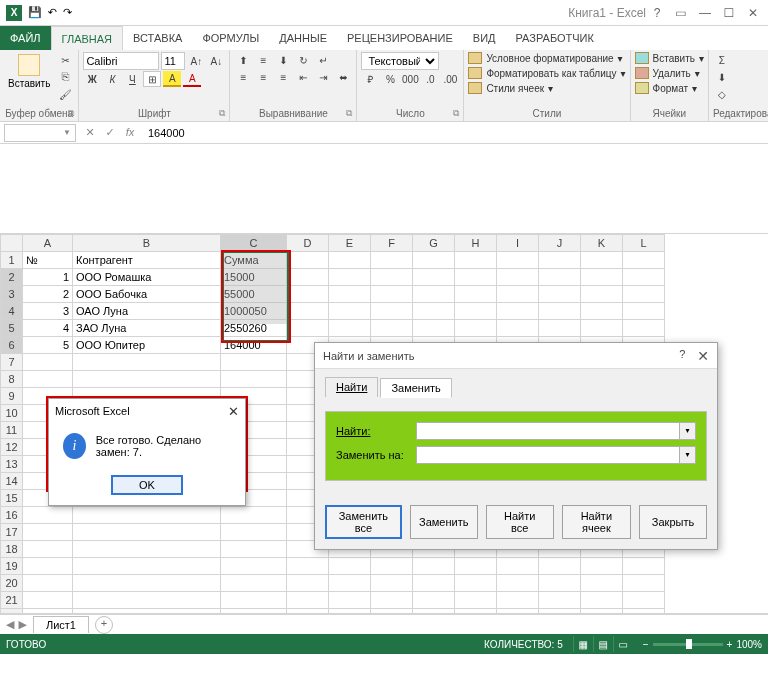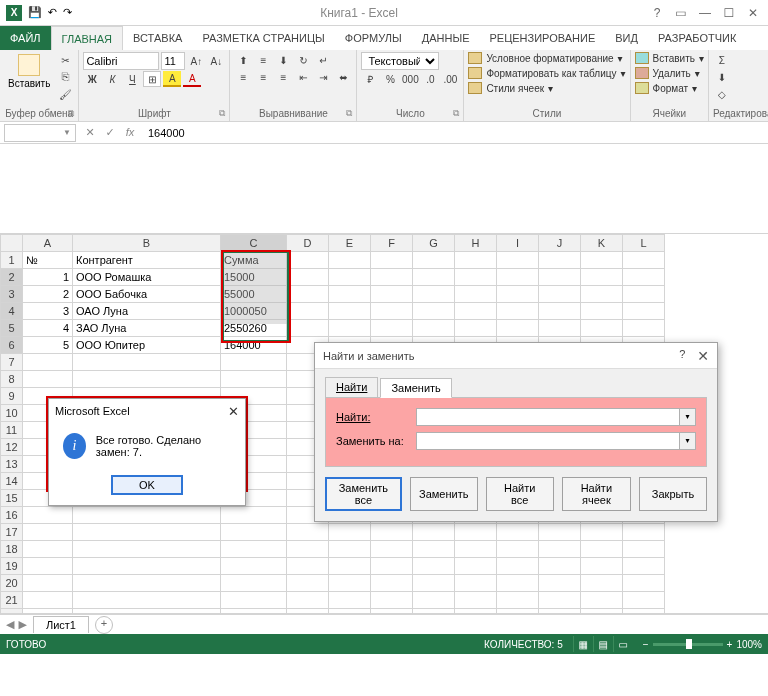--- a/index.html
+++ b/index.html
@@ -2,21 +2,21 @@
 <html><head>
 <meta charset="utf-8">
 <style>
 * { box-sizing: border-box; margin: 0; padding: 0; font-family: "Segoe UI", Tahoma, sans-serif; }
 body { width: 768px; height: 696px; background: #fff; overflow: hidden; font-size: 11px; position: relative; }
 
 
 .titlebar { height: 26px; background: #fff; display: flex; align-items: center; border-bottom: 1px solid #d4d4d4; }
 .titlebar .qat { display: flex; gap: 6px; padding-left: 6px; align-items: center; }
 .titlebar .qat .xl-icon { width: 16px; height: 16px; background: #217346; display: flex; align-items: center; justify-content: center; color: #fff; font-weight: bold; font-size: 10px; }
-.titlebar .title { flex: 1; text-align: center; color: #888; font-size: 12px; }
+.titlebar .title { flex: 1; text-align: right; color: #888; font-size: 12px; }
 .titlebar .winbtns { display: flex; gap: 2px; padding-right: 4px; }
 .titlebar .winbtns span { width: 22px; height: 18px; display: flex; align-items: center; justify-content: center; color: #666; font-size: 12px; }
 
 
 .ribbon-tabs { height: 24px; background: #fff; display: flex; align-items: stretch; }
 .ribbon-tabs .tab { padding: 0 10px; display: flex; align-items: center; font-size: 11px; color: #444; text-transform: uppercase; cursor: pointer; }
 .ribbon-tabs .tab.file { background: #217346; color: #fff; }
 .ribbon-tabs .tab.active { background: #f1f1f1; color: #217346; border: 1px solid #d4d4d4; border-bottom: none; }
 
 
@@ -70,21 +70,21 @@
 .msgbox .mb-btns { text-align: center; padding: 6px 0 10px 0; }
 .msgbox .mb-btns button { width: 72px; height: 20px; font-size: 11px; border: 2px solid #2e75d6; background: #e8f0fc; }
 
 
 .dialog { position: absolute; background: #f0f0f0; border: 1px solid #a0a0a0; box-shadow: 2px 2px 8px rgba(0,0,0,0.3); }
 .dialog .dlg-title { height: 26px; display: flex; align-items: center; justify-content: space-between; padding: 0 8px; font-size: 11px; color: #444; background: #fff; border-bottom: 1px solid #ddd; }
 .dialog .dlg-close { font-size: 14px; color: #555; }
 .dialog .dlg-tabs { display: flex; margin: 8px 10px 0 10px; }
 .dialog .dlg-tab { padding: 3px 10px; font-size: 11px; border: 1px solid #c0c0c0; background: #f0f0f0; border-bottom: none; margin-right: 2px; }
 .dialog .dlg-tab.active { background: #fff; border-bottom: 1px solid #fff; position: relative; top: 1px; }
-.dialog .dlg-panel { border: 1px solid #c0c0c0; margin: 0 10px; padding: 10px; background: #fca5a5; }
+.dialog .dlg-panel { border: 1px solid #c0c0c0; margin: 14px 10px; padding: 10px; background: #84cc16; }
 .dialog .fld { display: flex; align-items: center; margin-bottom: 6px; }
 .dialog .fld label { width: 80px; font-size: 11px; }
 .dialog .fld .combo { flex: 1; display: flex; }
 .dialog .fld .combo input { flex: 1; height: 18px; border: 1px solid #b0b0b0; font-size: 11px; padding: 0 2px; }
 .dialog .fld .combo .dd { width: 16px; height: 18px; border: 1px solid #b0b0b0; border-left: none; background: #f0f0f0; text-align: center; font-size: 8px; line-height: 16px; }
 .dialog .params { text-align: right; margin-top: 6px; }
 .dialog .params button { font-size: 11px; padding: 2px 6px; border: 1px solid #b0b0b0; background: #f4f4f4; }
 .dialog .dlg-btns { display: flex; gap: 8px; padding: 10px; justify-content: flex-start; }
 .dialog .dlg-btns button { font-size: 11px; padding: 3px 8px; border: 1px solid #a0a0a0; background: #f4f4f4; min-width: 68px; }
 .dialog .dlg-btns button.primary { border: 2px solid #2e75d6; }
@@ -121,21 +121,20 @@
     <span>—</span>
     <span>☐</span>
     <span>✕</span>
   </div>
 </div>
 
 <div class="ribbon-tabs">
   <div class="tab file">ФАЙЛ</div>
   <div class="tab active">ГЛАВНАЯ</div>
   <div class="tab">ВСТАВКА</div>
-  <div class="tab">РАЗМЕТКА СТРАНИЦЫ</div>
   <div class="tab">ФОРМУЛЫ</div>
   <div class="tab">ДАННЫЕ</div>
   <div class="tab">РЕЦЕНЗИРОВАНИЕ</div>
   <div class="tab">ВИД</div>
   <div class="tab">РАЗРАБОТЧИК</div>
 </div>
 
 <div class="ribbon">
   <div class="group">
     <div class="group-content">

